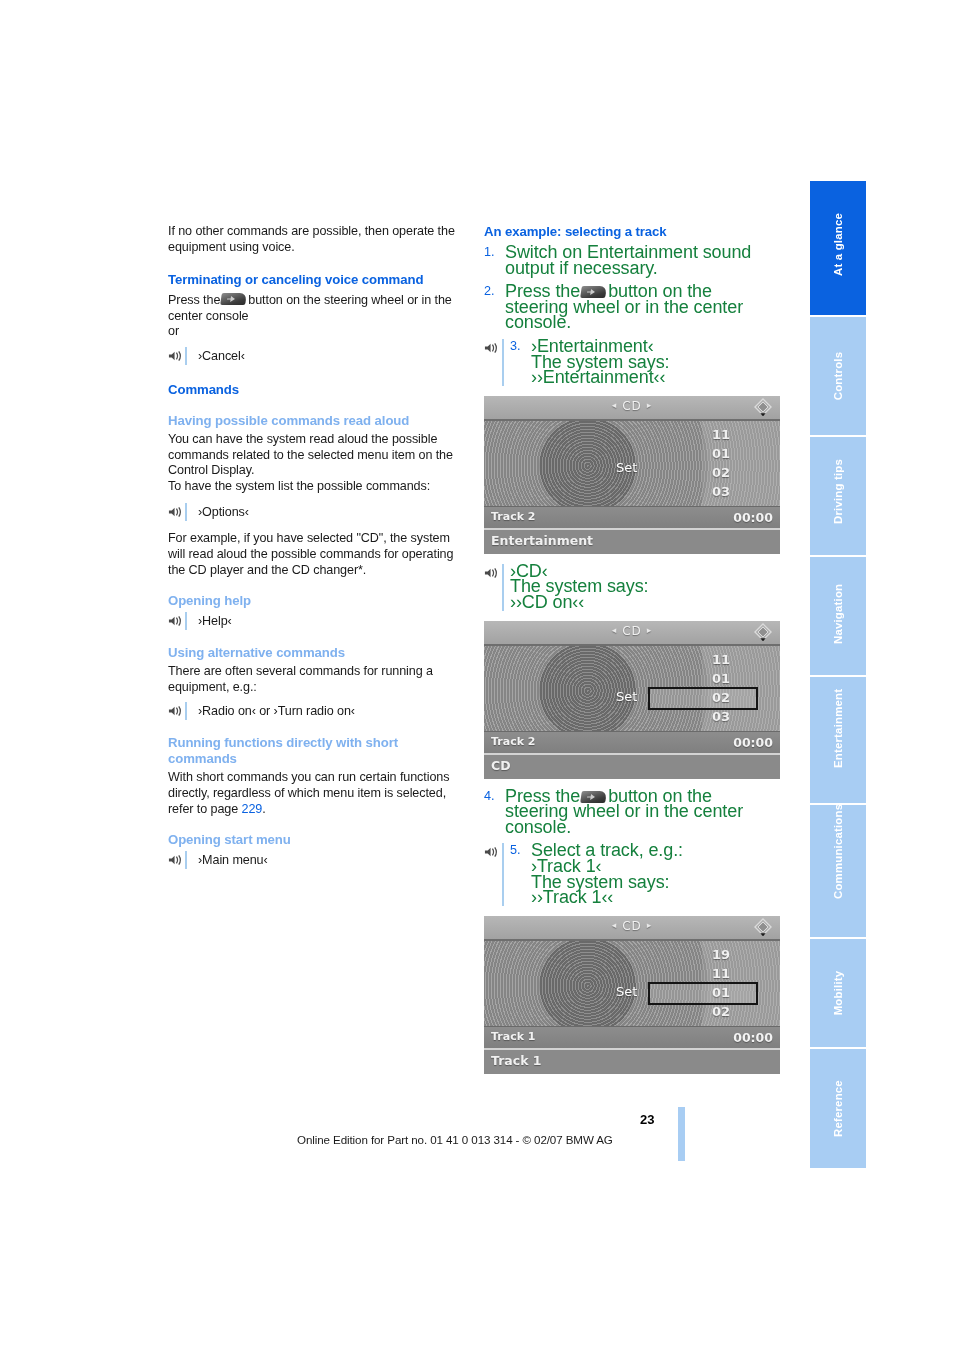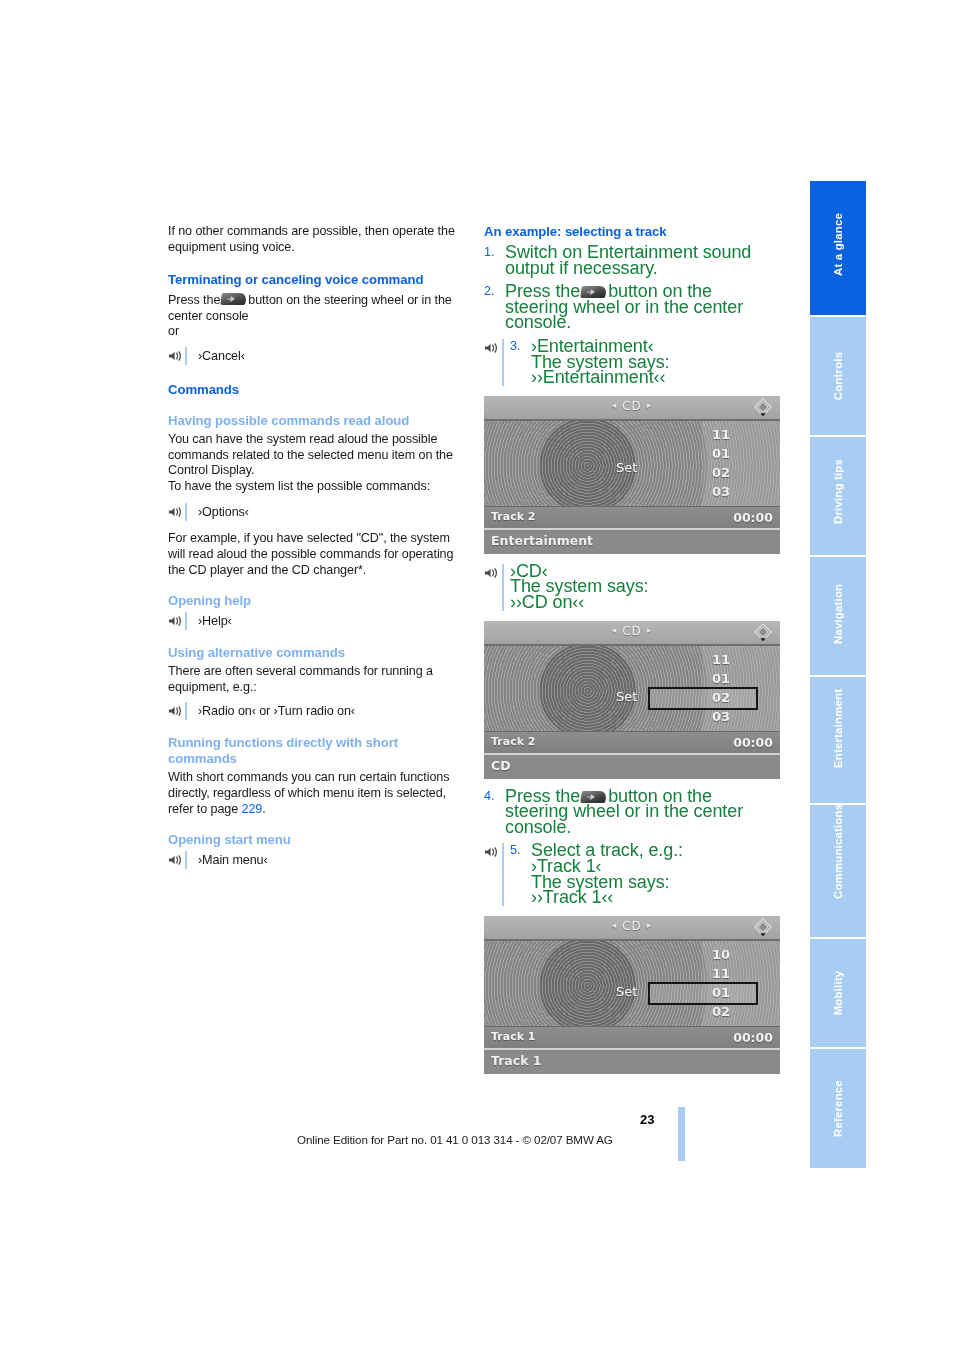--- a/index.html
+++ b/index.html
@@ -601,21 +601,21 @@
         <svg class="compass" viewBox="0 0 20 20">
           <polygon points="10,1 19,10 10,19 1,10" fill="none" stroke="#dcdcdc" stroke-width="1.4"></polygon>
           <polygon points="10,4.5 15.5,10 10,15.5 4.5,10" fill="#8f8f8f" stroke="#e6e6e6" stroke-width="1"></polygon>
           <polygon points="7,17 13,17 10,20.5" fill="#1b1b1b"></polygon>
         </svg>
       </div>
       <div class="body"></div>
       <div class="selbox" style="top:66px"></div>
       <div class="setlabel" style="top:68px">Set</div>
       <div class="tracknums" style="top:29px">
-        <div>10</div>
+        <div>19</div>
         <div>11</div>
         <div>01</div>
         <div>02</div>
       </div>
       <div class="infobar">
         <span class="left">Track 1</span>
         <span class="right">00:00</span>
       </div>
       <div class="statusbar">
         <span class="txt">Track 1</span>

